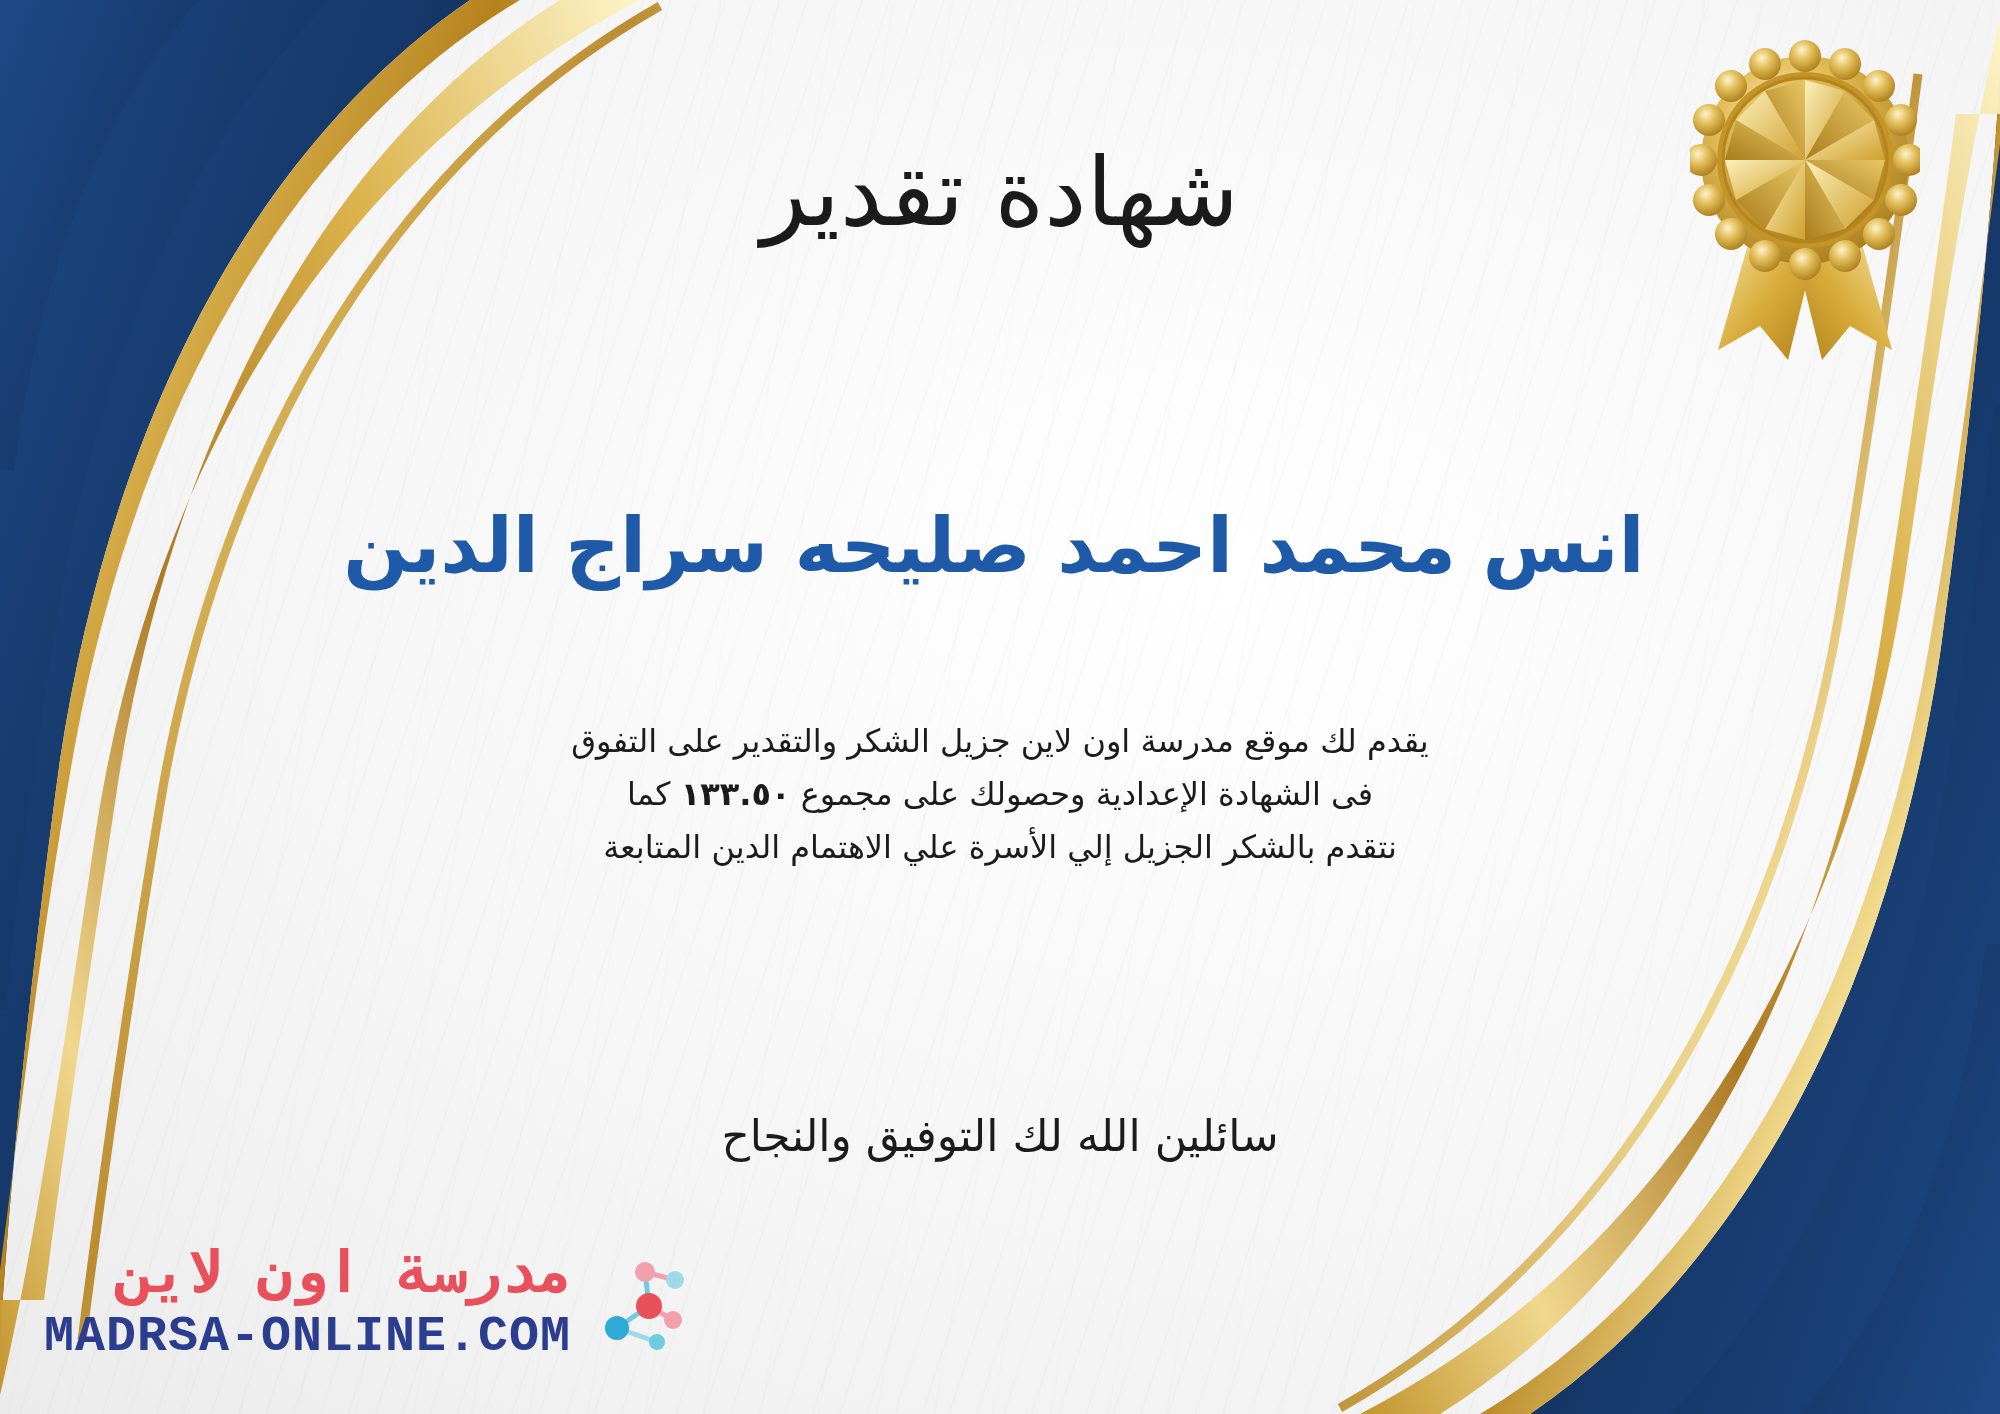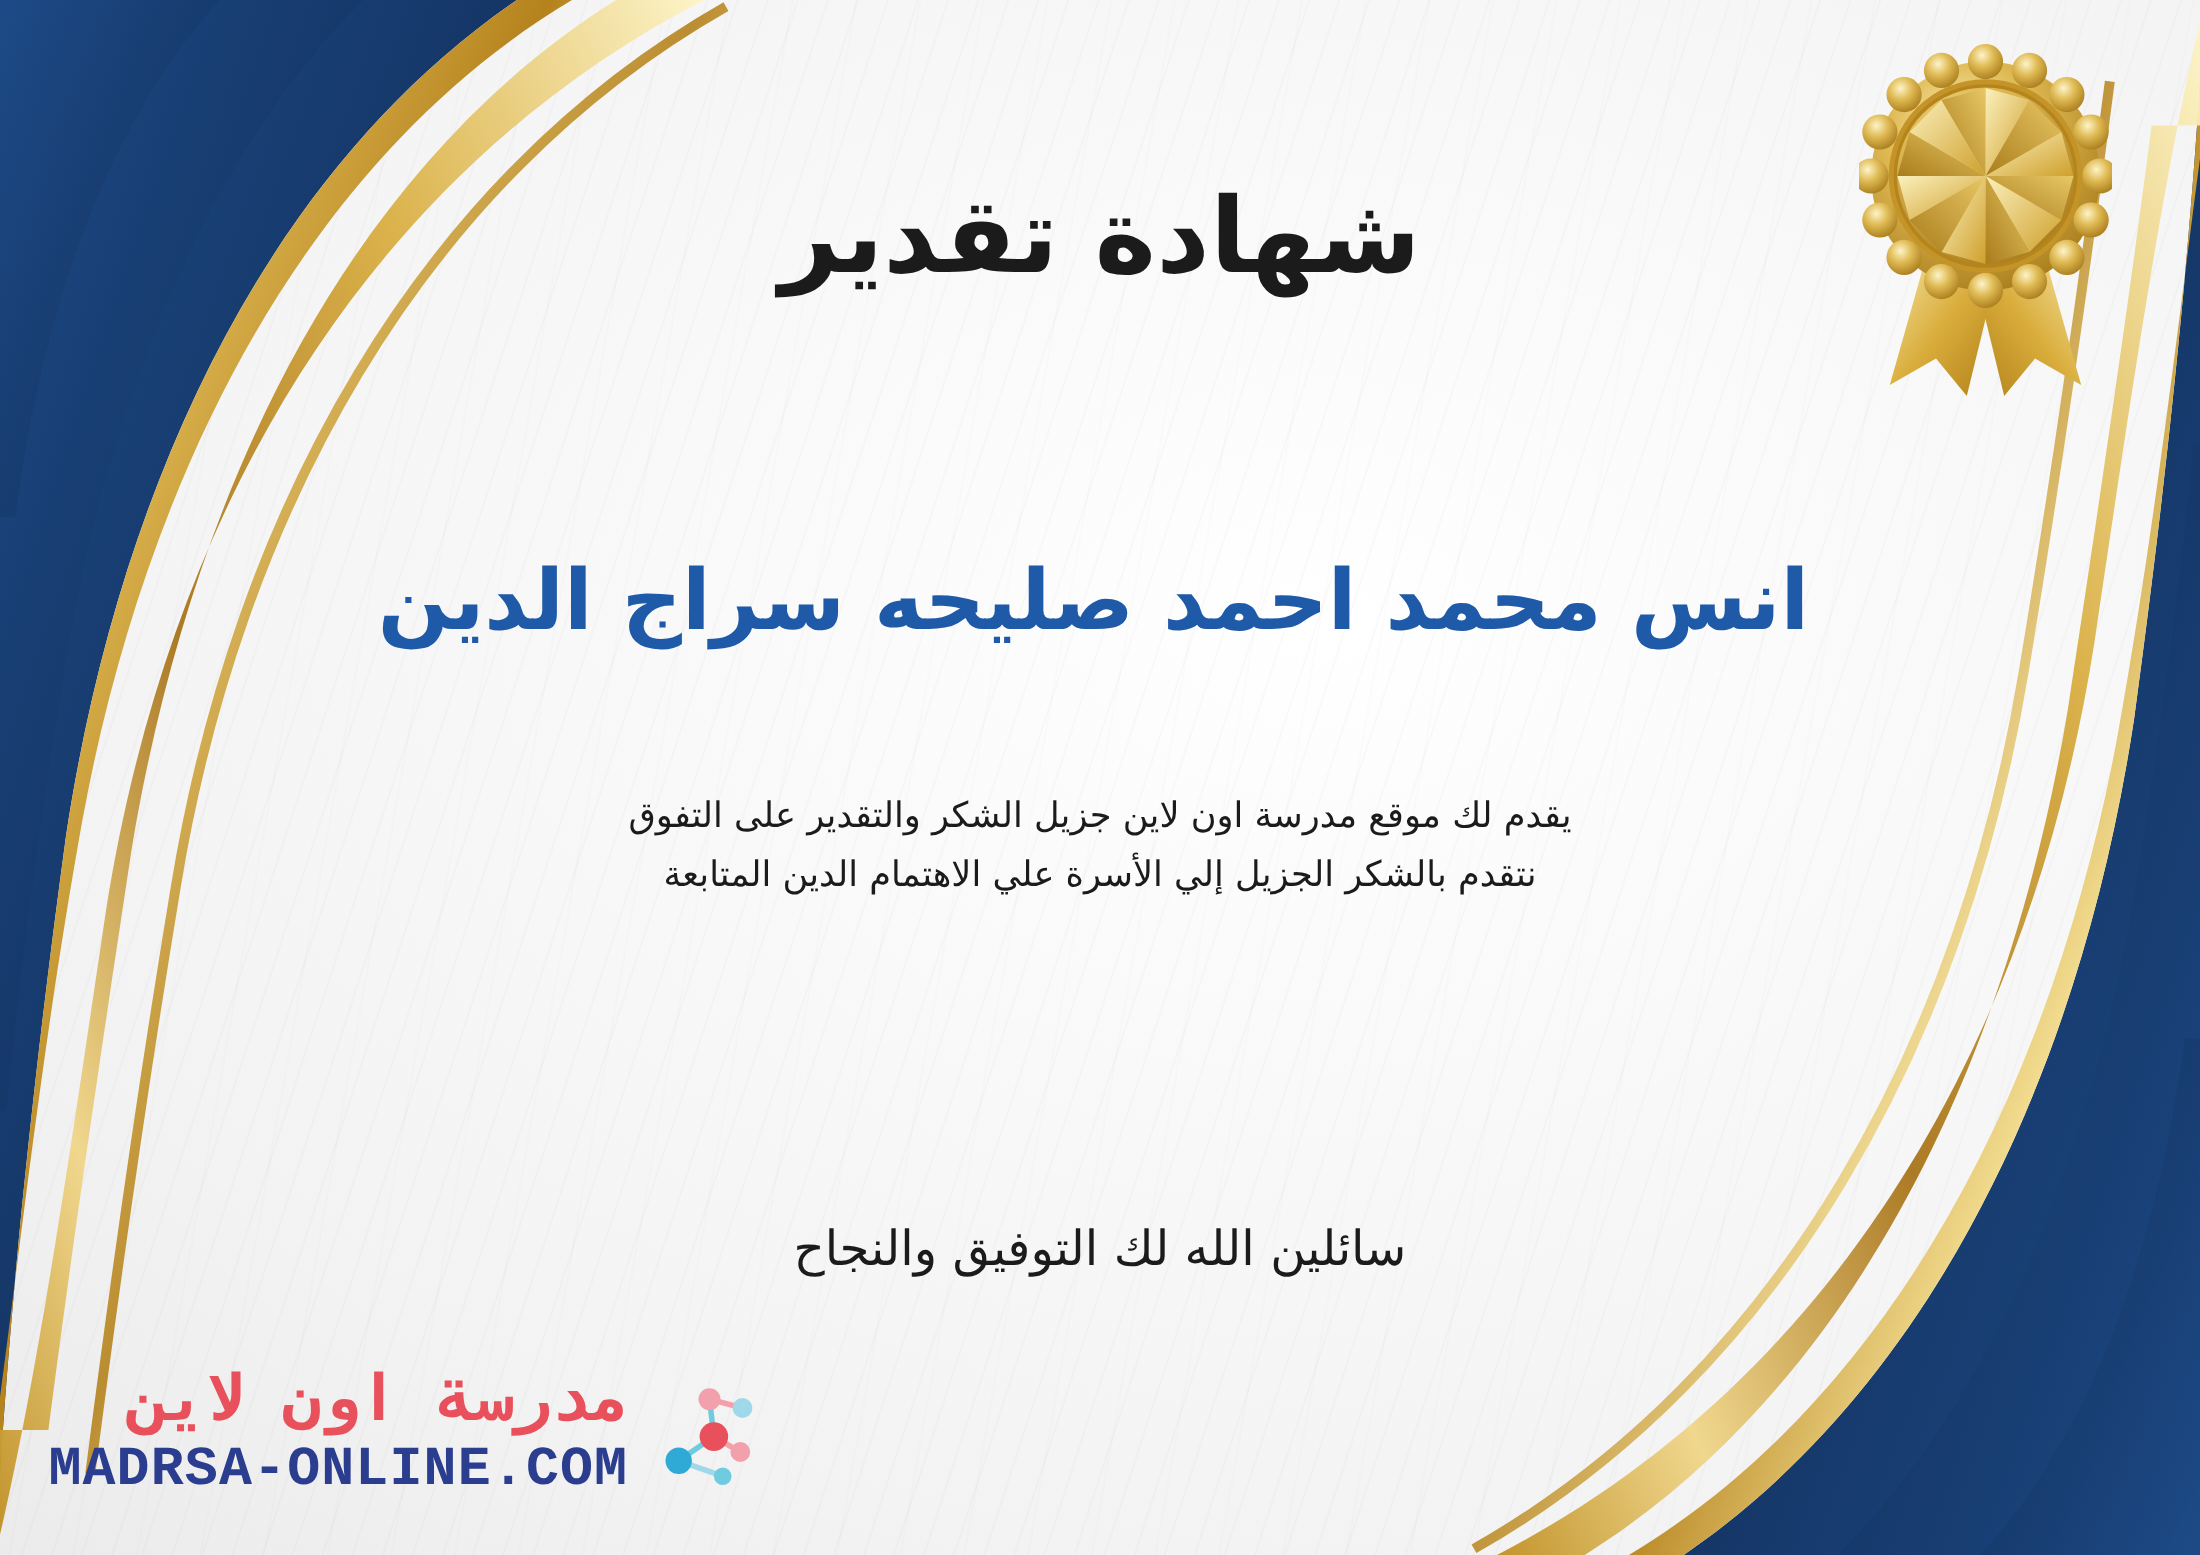--- a/index.html
+++ b/index.html
@@ -69,25 +69,24 @@
     inset: 0;
     text-align: center;
   }
 
   .cert-title {
     position: absolute;
     top: 140px;
     left: 0;
     right: 0;
     font-size: 95px;
-    font-weight: 700;
+    font-weight: 400;
     color: #1b1b1b;
     letter-spacing: -1px;
     line-height: 1.1;
-    margin-top: 23px;
   }
 
   .recipient-name {
     position: absolute;
     top: 500px;
     left: 0;
     right: 12px;
     font-size: 76px;
     font-weight: 700;
     color: #1f5aa8;
@@ -295,20 +294,25 @@
   </svg>
 
   <div class="content">
 
     <div class="cert-title">شهادة تقدير</div>
 
     <div class="recipient-name">انس محمد احمد صليحه سراج الدين</div>
 
     <div class="body-text">
       <div>يقدم لك موقع مدرسة اون لاين جزيل الشكر  والتقدير على التفوق</div>
+      <div>
+        <span>فى الشهادة الإعدادية وحصولك على مجموع</span>
+        <span class="score">١٣٣.٥٠</span>
+        <span>كما</span>
+      </div>
       <div>نتقدم  بالشكر الجزيل إلي الأسرة علي الاهتمام الدين المتابعة</div>
     </div>
 
     <div class="wish-text">سائلين الله لك التوفيق  والنجاح</div>
   </div>
 
   <div class="brand">
     <div class="brand-text">
       <div class="brand-ar">مدرسة اون لاين</div>
       <div class="brand-en">MADRSA-ONLINE.COM</div>

